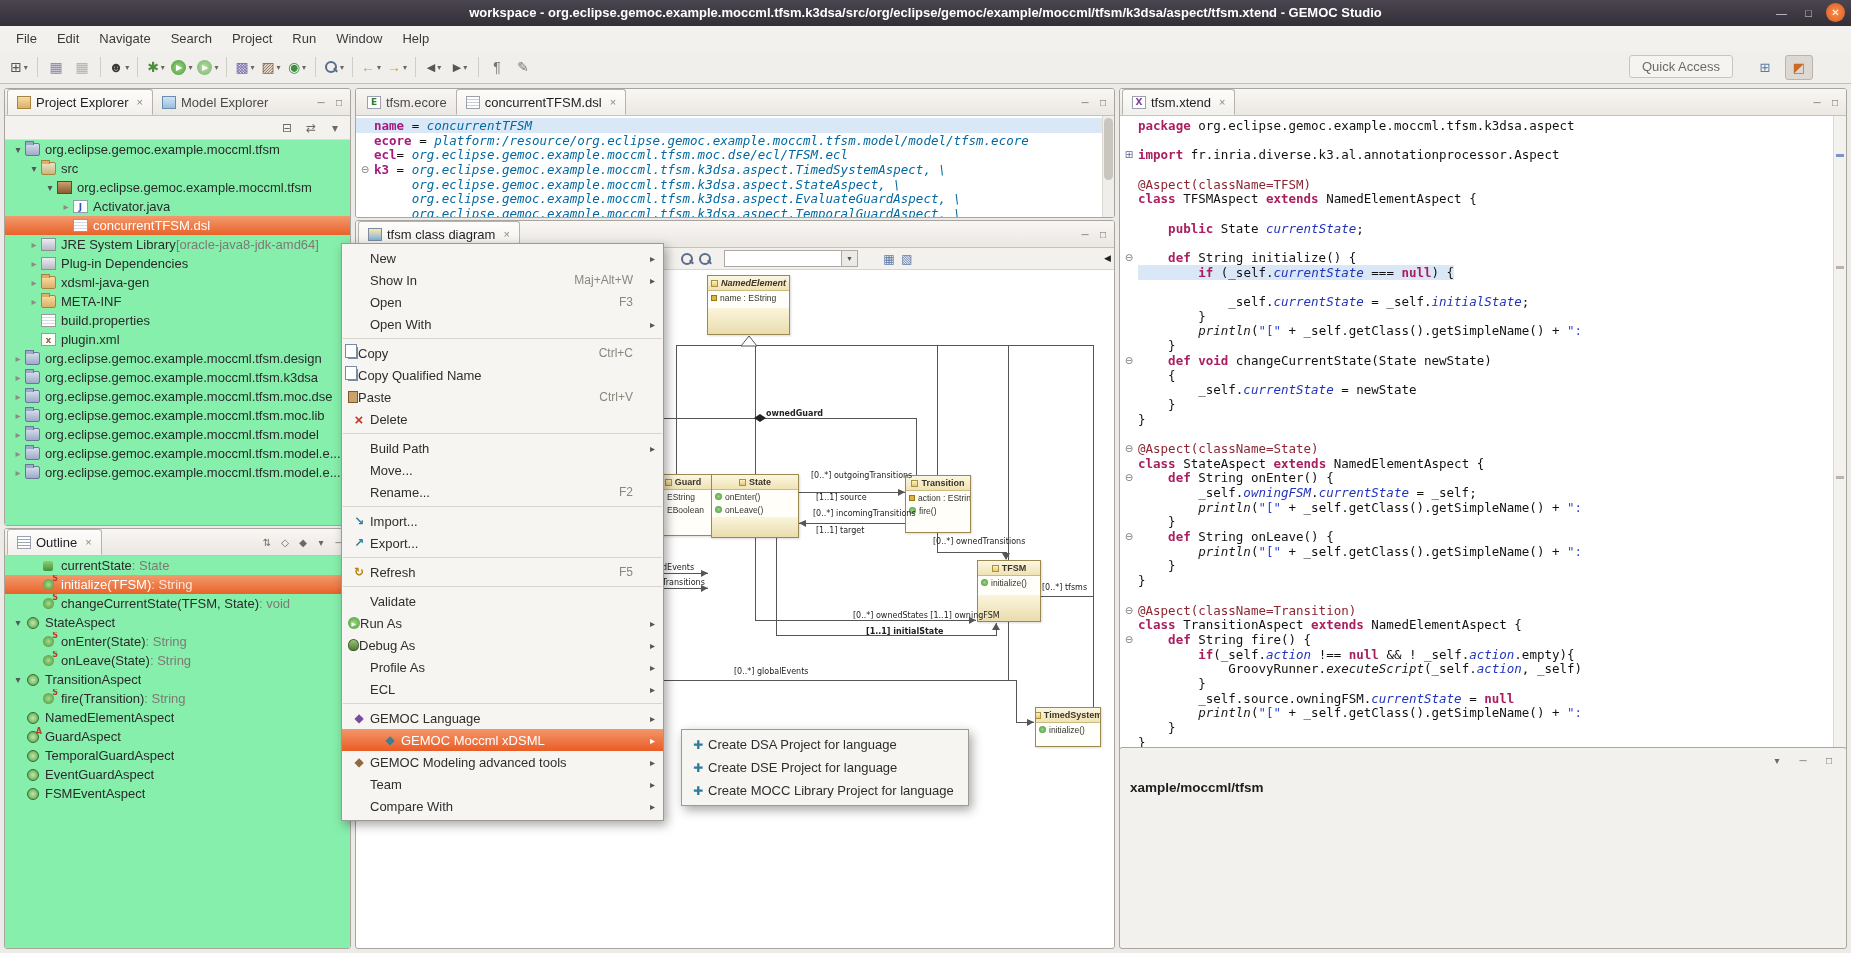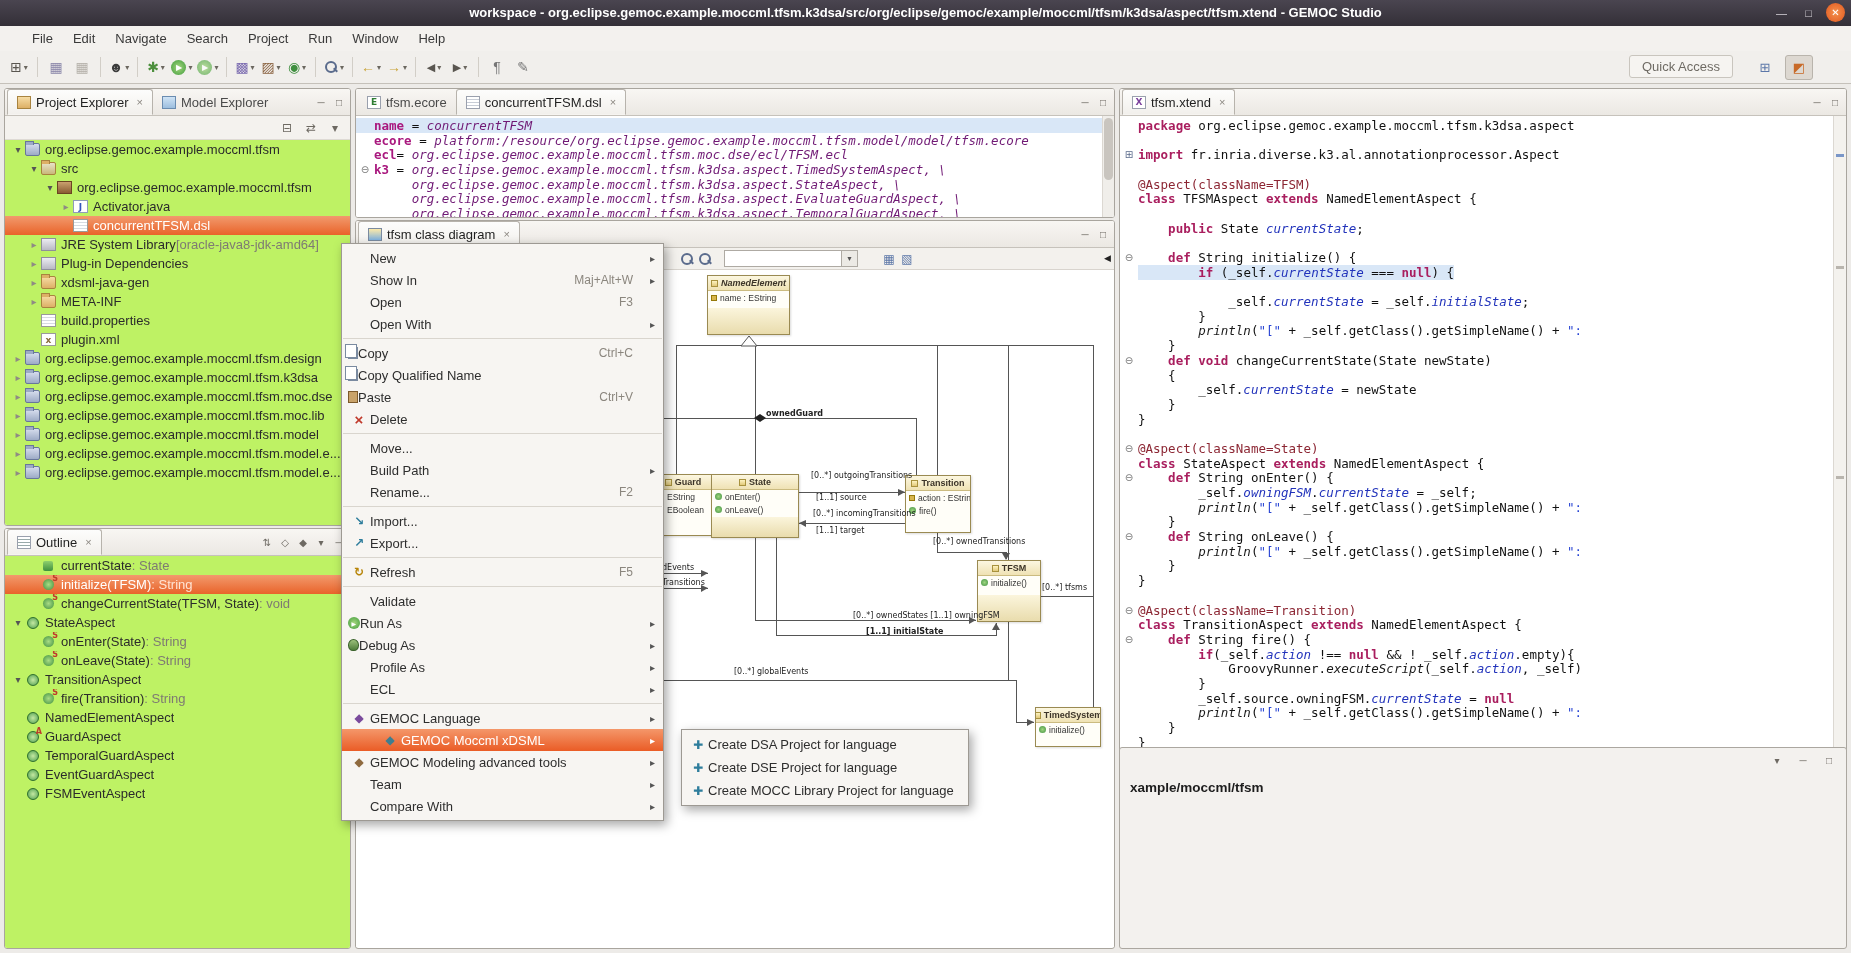--- a/index.html
+++ b/index.html
@@ -15,21 +15,21 @@
   .titlebar .title { display:block; text-align:center; font-weight:bold; font-size:13px; line-height:26px;
     white-space:nowrap; overflow:hidden; }
   .winbtns { position:absolute; right:6px; top:3px; display:flex; gap:8px; align-items:center; }
   .winbtn { width:19px; height:19px; border-radius:50%; display:flex; align-items:center; justify-content:center;
     color:#d8d4da; font-size:11px; cursor:default; }
   .winbtn.close { background:radial-gradient(#f5924e,#e0571e); color:#fff; font-weight:bold; }
   .winbtn.min::before { content:"—"; } .winbtn.max::before { content:"□"; } .winbtn.close::before { content:"✕"; font-size:10px; }
 
   
   .menubar { position:absolute; left:0; top:26px; width:100%; height:25px; background:#f3f1ee;
-    display:flex; align-items:center; padding-left:22px; }
+    display:flex; align-items:center; padding-left:6px; }
   .menu-item { padding:0 10px; line-height:25px; color:#3a3a3a; cursor:default; }
 
   .toolbar { position:absolute; left:0; top:51px; width:100%; height:33px; background:#f1efec;
     border-bottom:1px solid #c5c1ba; display:flex; align-items:center; padding:0 6px; }
   .tbt { height:24px; min-width:24px; display:inline-flex; align-items:center; justify-content:center;
     border-radius:3px; margin:0 1px; color:#5a5650; font-size:14px; }
   .tbt .dd { font-size:8px; color:#6b675f; margin-left:2px; }
   .tsep { width:1px; height:20px; background:#d2cec7; margin:0 5px; }
   .gi-run { width:15px; height:15px; border-radius:50%; background:radial-gradient(#a5d77e,#3f9b3c);
     display:inline-flex; align-items:center; justify-content:center; color:#fff; font-size:8px; }
@@ -61,21 +61,21 @@
   .tabic.t-ecore::before { content:"E"; color:#2e7d32; }
   .tabic.t-dsl { background:repeating-linear-gradient(#fff 0 2px,#c8cdd6 2px 3px); }
   .tabic.t-diagram { background:linear-gradient(#fde9a8,#7fb2e0); border-color:#7a8aa0; }
   .tabic.t-xtend::before { content:"X"; color:#7a3f9c; }
 
   .viewbar { height:24px; background:#f4f2ee; border-bottom:1px solid #dedad4; display:flex; align-items:center;
     justify-content:flex-end; padding:0 6px; gap:6px; }
   .vbt { color:#6d6962; font-size:12px; width:18px; text-align:center; }
 
   
-  .tree { background:#bef264; overflow:hidden; height:100%; }
+  .tree { background:#86efac; overflow:hidden; height:100%; }
   .trow { display:flex; align-items:center; height:19px; white-space:nowrap; overflow:hidden; cursor:default; }
   .trow.sel { background:linear-gradient(#f29a6d,#e9632a); color:#fff; }
   .tarrow { width:14px; flex:none; text-align:center; font-size:10px; color:#555; }
   .tarrow.down::before { content:"▾"; }
   .tarrow.right::before { content:"▸"; color:#8f8b84; }
   .tlabel { overflow:hidden; text-overflow:clip; }
   .sfx { color:#7e7a73; } .trow.sel .sfx { color:#ffe4d5; }
 
   .ic { width:15px; height:13px; flex:none; margin-right:5px; position:relative; display:inline-block;
     font:700 9px/12px "DejaVu Sans",sans-serif; text-align:center; }
@@ -102,21 +102,21 @@
   .cl .gut.gm::before { content:"⊖"; } .cl .gut.gimp::before { content:"⊞"; color:#5a6b8c; }
   .cl .seg { white-space:pre; }
   .cl.hl .seg { background:#d9e7f7; }
   .sg-k { color:#a91e5e; font-weight:bold; }
   .sg-a { color:#8c2633; }
   .sg-f { color:#2233bb; font-style:italic; }
   .sg-s { color:#2a46d4; }
   .sg-i { font-style:italic; color:#1a1a1a; }
   .sg-p { color:#111; }
   .sg-dk { color:#a9187e; font-weight:bold; }
-  .sg-dv { color:#701a75; font-style:italic; }
+  .sg-dv { color:#0369a1; font-style:italic; }
   #dsl .cl.hl { background:#d9e7f7; }
   #dsl .cl.hl .seg { background:transparent; }
   .vscroll { position:absolute; right:0; top:0; bottom:0; width:12px; background:#f0eeea; border-left:1px solid #dcd8d2; }
   .vthumb { position:absolute; left:1px; right:1px; top:2px; height:62px; background:#c9c5bf; border-radius:5px; }
   .ruler { position:absolute; right:0; top:0; bottom:0; width:13px; background:#f4f2ee; border-left:1px solid #dcd8d2; }
   .rmark { position:absolute; left:2px; right:2px; height:3px; }
 
   
   .dtoolbar { height:22px; background:#f3f1ed; border-bottom:1px solid #d8d4ce; display:flex; align-items:center; padding:0 4px; position:relative; }
   .dtool-spacer { width:320px; }
@@ -1143,30 +1143,30 @@
 
     <div class="mrow">
       <span class="mic ic-del"></span>
       <span class="mlabel">Delete</span>
       <span class="mshort"></span>
       <span class="marr" style="visibility: hidden;"></span>
     </div>
   <div class="msep"></div>
     <div class="mrow">
       <span class="mic"></span>
+      <span class="mlabel">Build Path</span>
+      <span class="mshort"></span>
+      <span class="marr"></span>
+    </div>
+
+    <div class="mrow">
+      <span class="mic"></span>
       <span class="mlabel">Move...</span>
       <span class="mshort"></span>
       <span class="marr" style="visibility: hidden;"></span>
-    </div>
-
-    <div class="mrow">
-      <span class="mic"></span>
-      <span class="mlabel">Build Path</span>
-      <span class="mshort"></span>
-      <span class="marr"></span>
     </div>
 
     <div class="mrow">
       <span class="mic"></span>
       <span class="mlabel">Rename...</span>
       <span class="mshort">F2</span>
       <span class="marr" style="visibility: hidden;"></span>
     </div>
   <div class="msep"></div>
     <div class="mrow">

